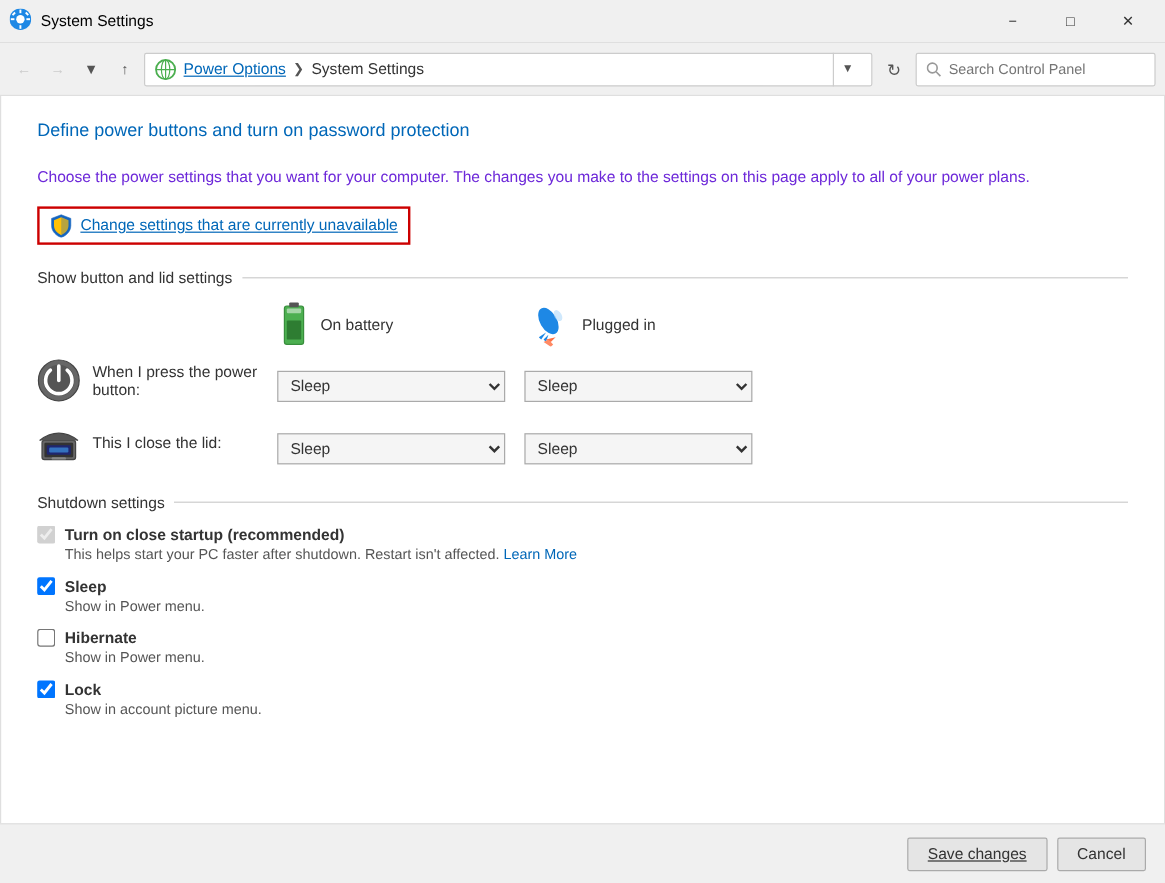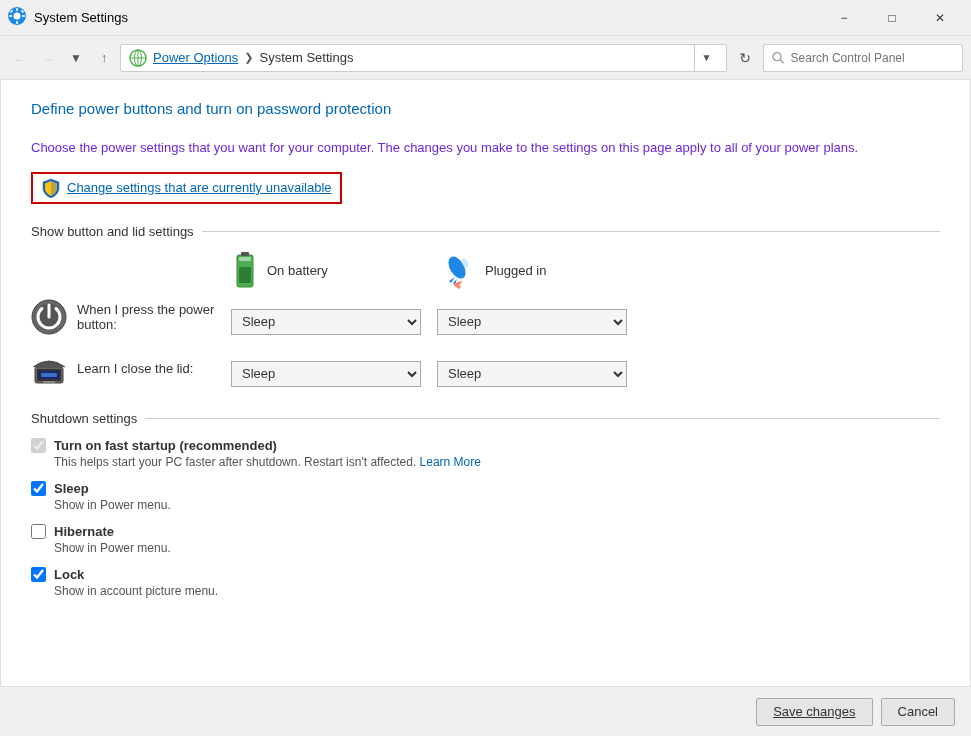--- a/index.html
+++ b/index.html
@@ -443,21 +443,21 @@
 
         <svg class="row-icon" viewBox="0 0 36 36">
           <rect x="4" y="16" width="28" height="16" rx="2" fill="#666" stroke="#444" stroke-width="1"></rect>
           <rect x="6" y="18" width="24" height="12" rx="1" fill="#333"></rect>
           <path d="M2 16 Q18 4 34 16" fill="#555" stroke="#444" stroke-width="1"></path>
           <rect x="12" y="30" width="12" height="2" rx="1" fill="#888"></rect>
 
           <rect x="8" y="20" width="20" height="8" rx="1" fill="#1a237e" opacity="0.8"></rect>
           <rect x="10" y="22" width="16" height="4" rx="1" fill="#42a5f5" opacity="0.6"></rect>
         </svg>
-        <span>Learn I close the lid:</span>
+        <span>This I close the lid:</span>
       </div>
       <div class="dropdowns">
         <select class="dropdown-select">
           <option>Sleep</option>
           <option>Do nothing</option>
           <option>Hibernate</option>
           <option>Shut down</option>
           <option>Turn off the display</option>
         </select>
         <select class="dropdown-select">
@@ -474,21 +474,21 @@
   
   <div class="section-header">
     <span>Shutdown settings</span>
   </div>
   
   <div class="shutdown-settings">
 
     <div class="checkbox-row">
       <label class="checkbox-label">
         <input type="checkbox" checked="" disabled="" style="">
-        <span>Turn on fast startup (recommended)</span>
+        <span>Turn on close startup (recommended)</span>
       </label>
       <div class="checkbox-desc">
         <span>This helps start your PC faster after shutdown. Restart isn't affected.</span>
         <a class="learn-more-link">Learn More</a>
       </div>
     </div>
 
     <div class="checkbox-row">
       <label class="checkbox-label">
         <input type="checkbox" checked="" style="">

